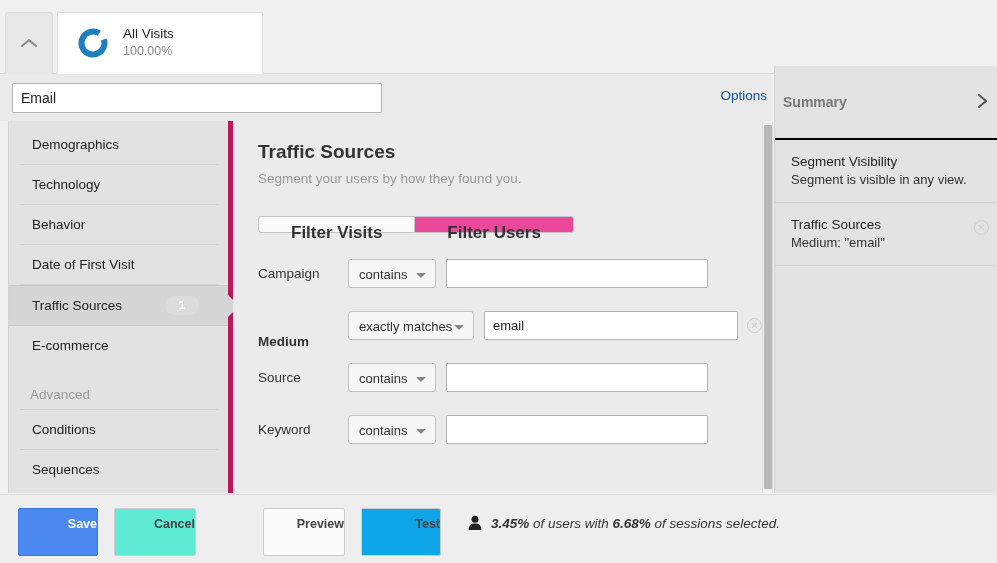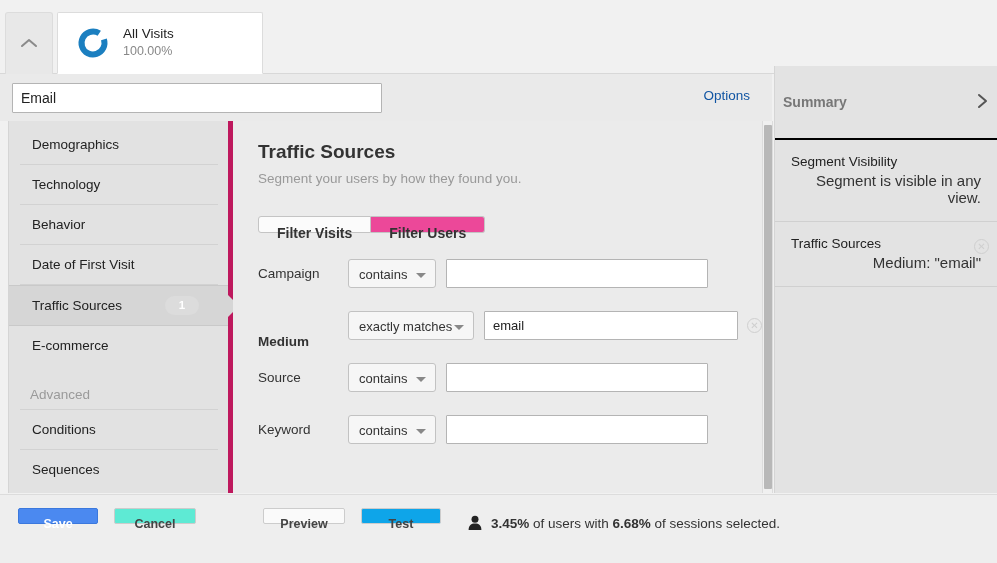--- a/index.html
+++ b/index.html
@@ -93,21 +93,21 @@
     font-family: "Liberation Sans", sans-serif;
     font-size: 14px;
     color: #222;
     padding: 0 8px;
     box-sizing: border-box;
     border-radius: 1px;
     outline: none;
   }
   .options-link {
     position: absolute;
-    right: 22px; top: 14px;
+    right: 5px; top: 14px;
     font-size: 13.5px;
     color: #1155a3;
     cursor: pointer;
   }
 
   
   .content {
     position: absolute;
     left: 0; top: 121px;
     width: 772px; height: 372px;
@@ -196,22 +196,22 @@
     color: #999;
     margin: 0 0 30px 0;
   }
   .toggle {
     display: inline-flex;
     margin-bottom: 25px;
   }
   .toggle-btn {
     height: 17px;
     line-height: 32px;
-    padding: 0 18px;
-    font-size: 14px;
+    padding: 0 32px;
+    font-size: 17px;
     font-weight: bold;
     color: #333;
     border: 1px solid #c4c4c4;
     background: #fbfbfb;
     cursor: pointer;
     box-sizing: border-box;
   }
   .toggle-btn.first { border-radius: 3px 0 0 3px; }
   .toggle-btn.last  { border-radius: 0 3px 3px 0; border-left: none; }
   .toggle-btn.active { background: #ec4899; }
@@ -328,45 +328,44 @@
     padding: 14px 16px 15px 16px;
     border-bottom: 1px solid #d0d0d0;
   }
   .sblock-title {
     font-size: 13.5px;
     font-weight: normal;
     color: #222;
     margin-bottom: 3px;
   }
   .sblock-text {
-    font-size: 15px;
+    font-size: 13px;
     color: #333;
-    text-align: right;
   }
   .sblock .xicon {
     position: absolute;
     right: 8px; top: 17px;
     margin: 0;
   }
 
   
   .footer {
     position: absolute;
     left: 0; top: 494px;
     width: 997px; height: 69px;
     background: #eeeeee;
     border-top: 1px solid #dcdcdc;
     box-sizing: border-box;
   }
   .btn {
     position: absolute;
     top: 13px;
-    height: 16px;
+    height: 48px;
     line-height: 30px;
-    text-align: center;
+    text-align: right;
     font-size: 12.5px;
     font-weight: bold;
     border-radius: 2px;
     box-sizing: border-box;
     cursor: pointer;
   }
   .btn-save {
     left: 18px; width: 80px;
     background: #4b89f0;
     border: 1px solid #3b78dd;
@@ -375,20 +374,21 @@
   .btn-cancel { left: 114px; width: 82px; background:#5eead4; border:1px solid #ccc; color:#444; }
   .btn-preview { left: 263px; width: 82px; background:#fafafa; border:1px solid #ccc; color:#444; }
   .btn-test    { left: 361px; width: 80px; background:#0ea5e9; border:1px solid #ccc; color:#444; }
   .status {
     position: absolute;
     left: 468px; top: 20px;
     display: flex;
     align-items: center;
     font-size: 13.5px;
     color: #333;
+    font-style: italic;
   }
   .status svg { margin-right: 9px; display:block; }
   .status b { font-weight: bold; }
 </style>
 </head>
 <body>
 
 <div class="app">
 
   <div class="tabstrip">

